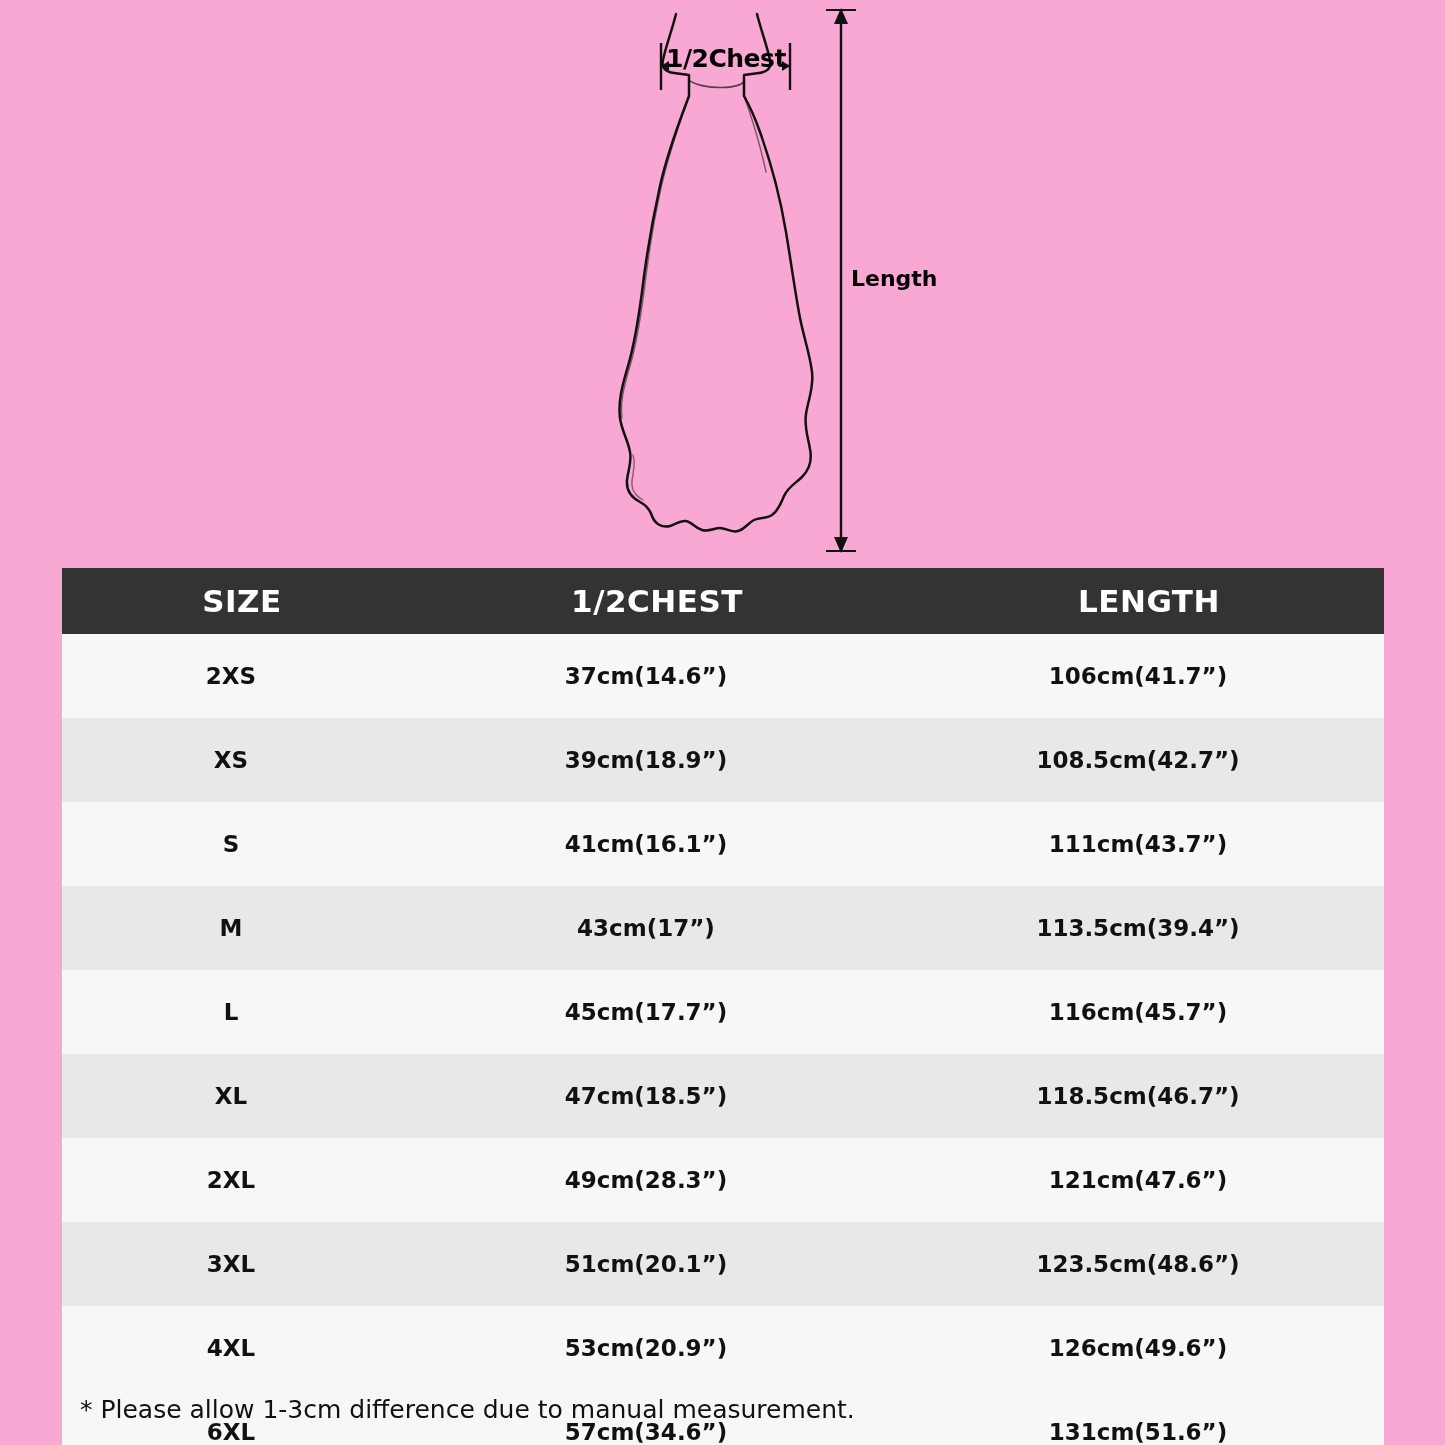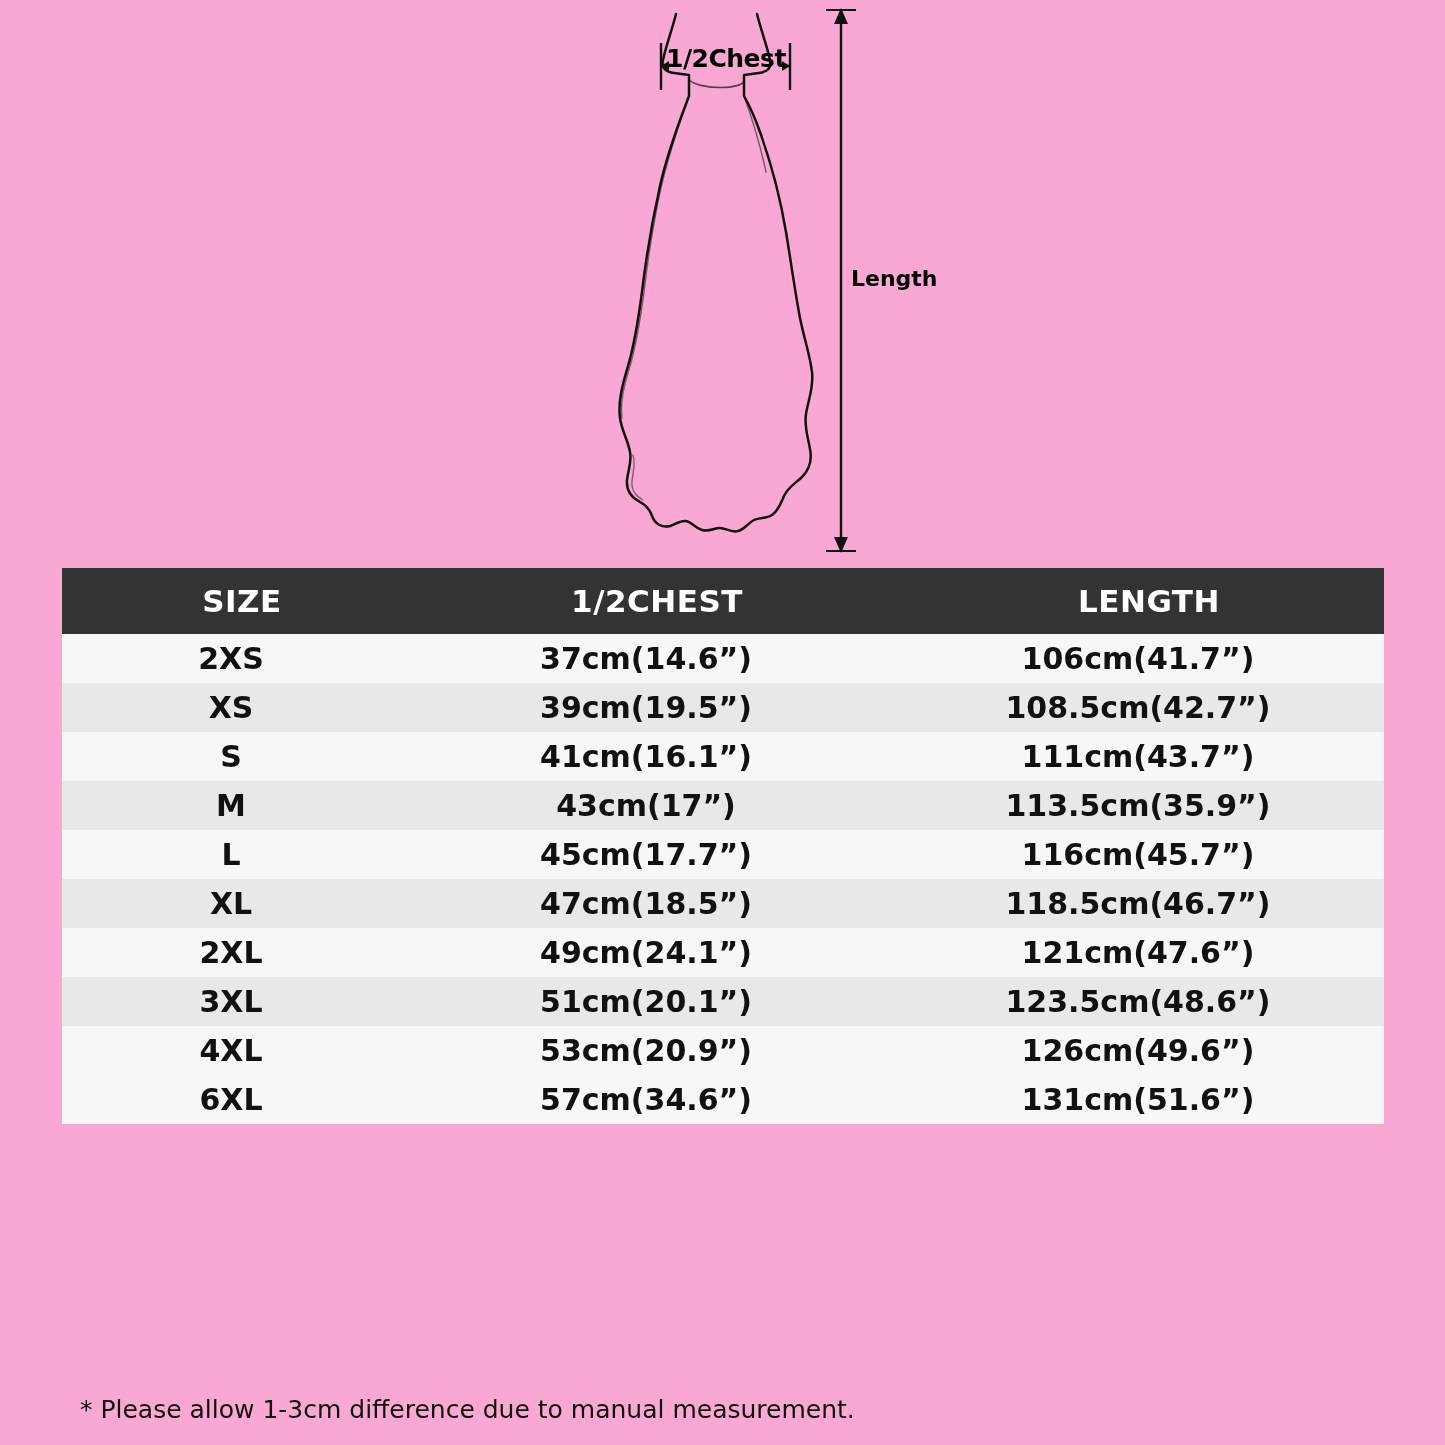--- a/index.html
+++ b/index.html
@@ -66,24 +66,24 @@
     font-size: 31px;
     font-weight: bold;
     letter-spacing: 0.5px;
     height: 66px;
     text-align: center;
     vertical-align: middle;
     font-family: "DejaVu Sans", sans-serif;
     padding-left: 23px;
   }
   table.size-table td {
-    height: 49px;
+    height: 84px;
     text-align: center;
     vertical-align: middle;
-    font-size: 30px;
+    font-size: 23px;
     font-weight: bold;
     color: #111111;
     font-family: "DejaVu Sans", sans-serif;
   }
   table.size-table tr.odd td { background: #f7f7f7; }
   table.size-table tr.even td { background: #e8e8e8; }
   col.c-size { width: 338px; }
   col.c-chest { width: 492px; }
   col.c-length { width: 492px; }
 
@@ -185,46 +185,46 @@
         </tr>
       </thead>
       <tbody>
         <tr class="odd">
           <td>2XS</td>
           <td>37cm(14.6”)</td>
           <td>106cm(41.7”)</td>
         </tr>
         <tr class="even">
           <td>XS</td>
-          <td>39cm(19.5”)</td>
+          <td>39cm(18.9”)</td>
           <td>108.5cm(42.7”)</td>
         </tr>
         <tr class="odd">
           <td>S</td>
           <td>41cm(16.1”)</td>
           <td>111cm(43.7”)</td>
         </tr>
         <tr class="even">
           <td>M</td>
           <td>43cm(17”)</td>
-          <td>113.5cm(35.9”)</td>
+          <td>113.5cm(39.4”)</td>
         </tr>
         <tr class="odd">
           <td>L</td>
           <td>45cm(17.7”)</td>
           <td>116cm(45.7”)</td>
         </tr>
         <tr class="even">
           <td>XL</td>
           <td>47cm(18.5”)</td>
           <td>118.5cm(46.7”)</td>
         </tr>
         <tr class="odd">
           <td>2XL</td>
-          <td>49cm(24.1”)</td>
+          <td>49cm(28.3”)</td>
           <td>121cm(47.6”)</td>
         </tr>
         <tr class="even">
           <td>3XL</td>
           <td>51cm(20.1”)</td>
           <td>123.5cm(48.6”)</td>
         </tr>
         <tr class="odd">
           <td>4XL</td>
           <td>53cm(20.9”)</td>

